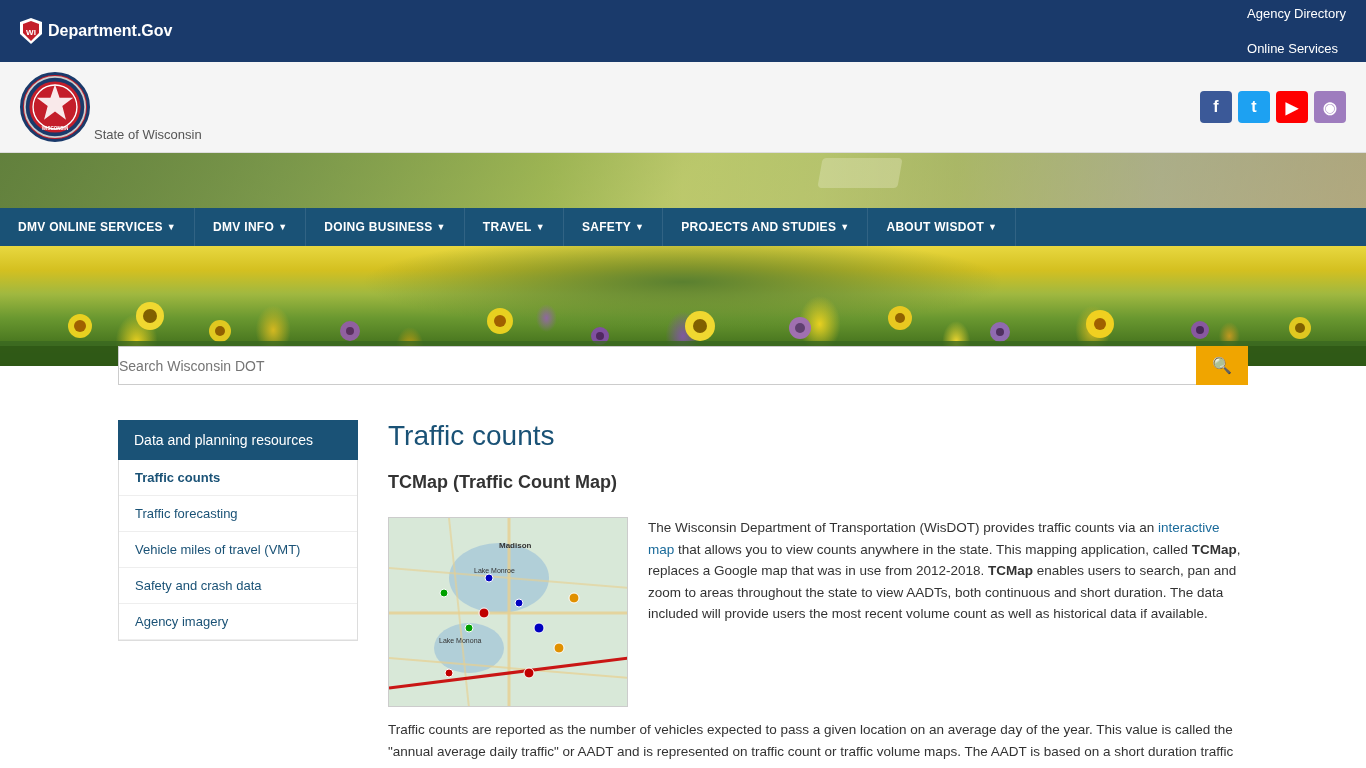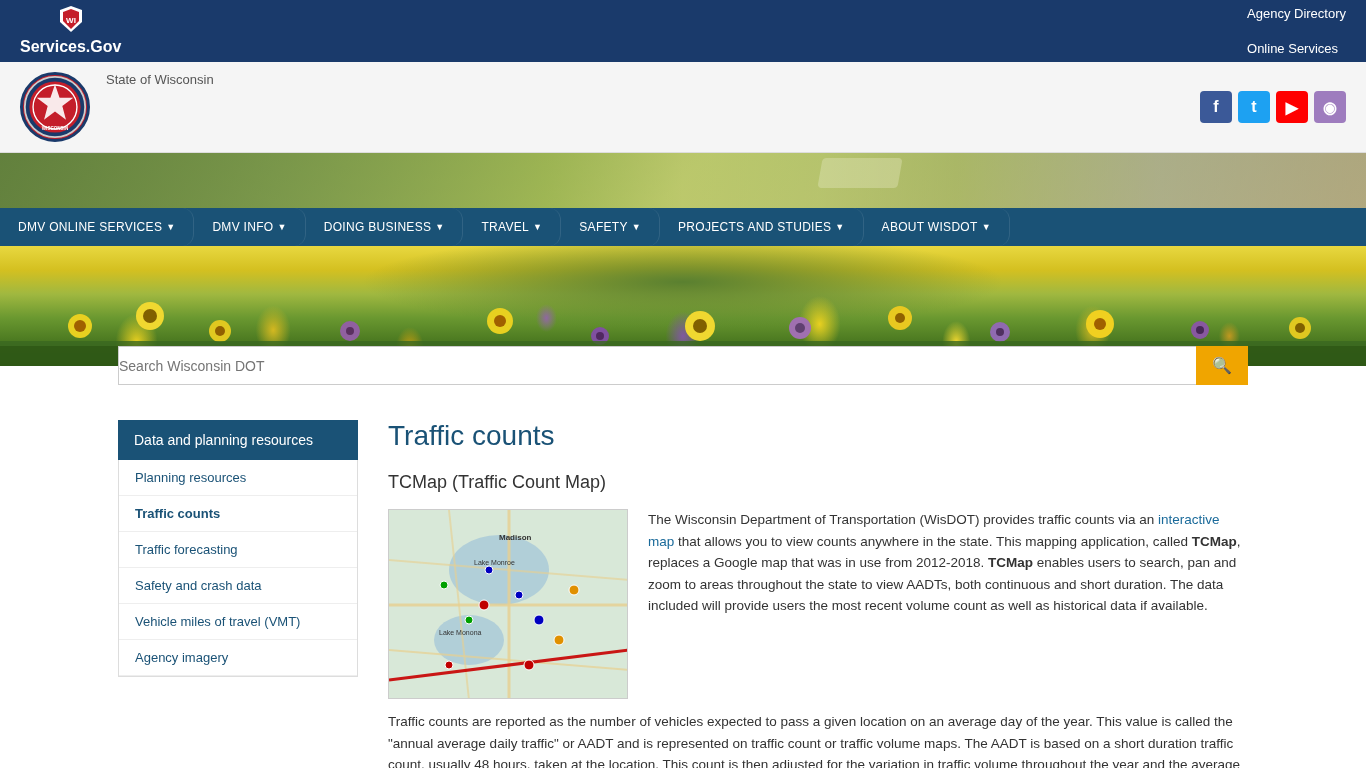--- a/index.html
+++ b/index.html
@@ -13,21 +13,20 @@
       align-items: center;
       justify-content: space-between;
     }
     .wi-gov-logo {
       color: white;
       font-size: 16px;
       font-weight: bold;
       display: flex;
       align-items: center;
       gap: 6px;
-      flex-direction: column;
     }
     .top-bar-links {
       display: flex;
       gap: 20px;
       flex-direction: column;
     }
     .top-bar-links a {
       color: white;
       text-decoration: none;
       font-size: 13px;
@@ -38,22 +37,22 @@
       background: #f5f5f5;
       padding: 10px 20px;
       display: flex;
       align-items: center;
       justify-content: space-between;
       border-bottom: 1px solid #ddd;
       position: relative;
     }
     .header-left {
       display: flex;
-      align-items: flex-start;
-      gap: 16px;
+      align-items: flex-end;
+      gap: 4px;
     }
     .dot-seal {
       width: 70px;
       height: 70px;
       border-radius: 50%;
       background: #c41e2a;
       display: flex;
       align-items: center;
       justify-content: center;
       color: white;
@@ -113,30 +112,29 @@
     
     #nav {
       background: #1a5276;
       display: flex;
       align-items: stretch;
     }
     .nav-item {
       color: white;
       padding: 12px 18px;
       font-size: 12px;
-      font-weight: normal;
+      font-weight: bold;
       text-transform: uppercase;
       cursor: pointer;
       display: flex;
       align-items: center;
       gap: 4px;
       white-space: nowrap;
       border-right: 1px solid rgba(255,255,255,0.1);
       letter-spacing: 0.3px;
-      border-radius: 12px;
     }
     .nav-item .arrow { font-size: 9px; }
 
     
     #flower-hero {
       width: 100%;
       height: 120px;
       background: linear-gradient(to bottom, #e8d840 0%, #d4c020 20%, #a0b840 40%, #6a9830 60%, #4a7820 80%, #2a5810 100%);
       position: relative;
       overflow: hidden;
@@ -240,22 +238,22 @@
     }
     .page-title {
       font-size: 28px;
       color: #1a5276;
       margin-bottom: 20px;
       font-weight: normal;
     }
     .section-title {
       font-size: 18px;
       color: #333;
-      margin-bottom: 16px;
-      font-weight: normal;
+      margin-bottom: 24px;
+      font-weight: bold;
     }
     .content-block {
       display: flex;
       gap: 20px;
     }
     .map-image {
       width: 240px;
       height: 190px;
       flex-shrink: 0;
       background: #c2410c;
@@ -294,21 +292,21 @@
 </head>
 <body>
 
 <div id="top-bar">
   <div class="wi-gov-logo">
     <svg width="22" height="26" viewBox="0 0 22 26">
       <polygon points="11,0 22,4 22,16 11,26 0,16 0,4" fill="white"></polygon>
       <polygon points="11,3 19,6 19,15 11,23 3,15 3,6" fill="#c41e2a"></polygon>
       <text x="11" y="17" text-anchor="middle" fill="white" font-size="8" font-weight="bold">WI</text>
     </svg>
-    <span>Services.Gov</span>
+    <span>Department.Gov</span>
   </div>
   <div class="top-bar-links">
     <a href="#">Agency Directory</a>
     <a href="#">Online Services</a>
   </div>
 </div>
 
 <div id="header">
   <div class="header-left">
     <div class="dot-seal">
@@ -418,25 +416,24 @@
 </div>
 
 <div id="main">
   <div id="content-area">
 
     <div id="sidebar">
       <div class="sidebar-section-header">
         <span>Data and planning resources</span>
       </div>
       <div class="sidebar-links">
-        <a href="#" class="sidebar-link">Planning resources</a>
         <a href="#" class="sidebar-link active">Traffic counts</a>
         <a href="#" class="sidebar-link">Traffic forecasting</a>
+        <a href="#" class="sidebar-link">Vehicle miles of travel (VMT)</a>
         <a href="#" class="sidebar-link">Safety and crash data</a>
-        <a href="#" class="sidebar-link">Vehicle miles of travel (VMT)</a>
         <a href="#" class="sidebar-link">Agency imagery</a>
       </div>
     </div>
 
     <div id="page-content">
       <h1 class="page-title">Traffic counts</h1>
 
       <h2 class="section-title">TCMap (Traffic Count Map)</h2>
 
       <div class="content-block">

